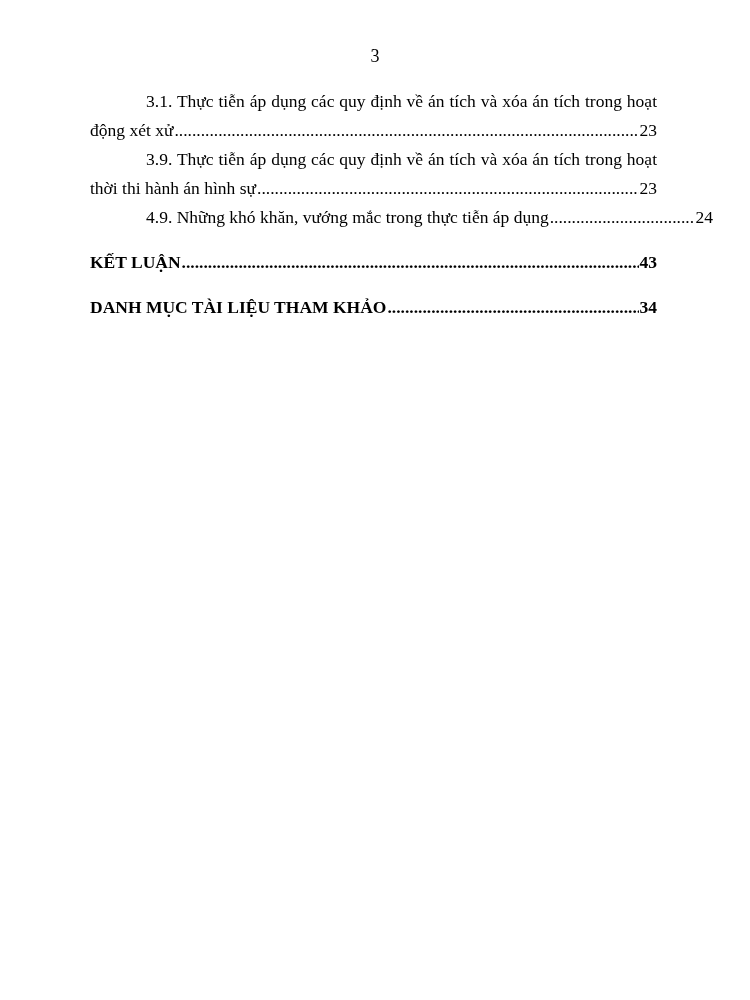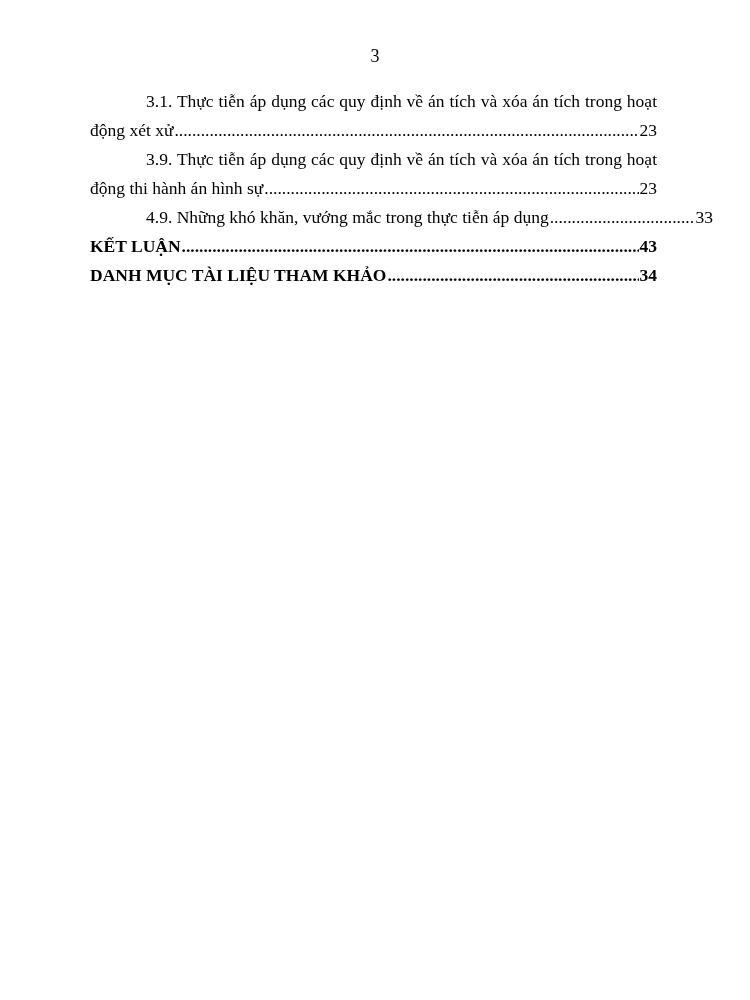--- a/index.html
+++ b/index.html
@@ -8,21 +8,21 @@
   .page-num { position: absolute; top: 46px; left: 0; width: 750px; text-align: center;
               font-size: 18px; }
   .toc { position: absolute; top: 87px; left: 90px; width: 567px; font-size: 17.5px; }
   .line { height: 29px; line-height: 29px; display: flex; align-items: flex-end; white-space: nowrap; }
   .leader { display: flex; align-items: center; width: 100%; }
   .leader .txt { flex: 0 0 auto; }
   .leader .dots { flex: 1 1 auto; overflow: hidden; white-space: nowrap; margin: 0 1px; }
   .leader .dots::before { content: "........................................................................................................................................................................................................................"; }
   .leader .pg { flex: 0 0 auto; }
   .indent { padding-left: 56px; }
-  .bold { font-weight: bold; }
+  .bold { font-weight: bold; margin-top: 16px; }
   .entry { display: block; }
   .just { text-align: justify; text-align-last: justify; width: 100%; }
 </style>
 </head>
 <body>
 
 <div class="page-num">3</div>
 
 <div class="toc">
 
@@ -35,31 +35,31 @@
       <span class="dots"></span>
       <span class="pg">23</span>
     </div>
   </div>
 
   <div class="entry">
     <div class="line indent">
         <span class="just">3.9. Thực tiễn áp dụng các quy định về án tích và xóa án tích trong hoạt</span>
       </div>
     <div class="line leader">
-      <span class="txt">động thi hành án hình sự</span>
+      <span class="txt">thời thi hành án hình sự</span>
       <span class="dots"></span>
       <span class="pg">23</span>
     </div>
   </div>
 
   <div class="entry">
     <div class="line leader indent">
       <span class="txt">4.9. Những khó khăn, vướng mắc trong thực tiễn áp dụng</span>
       <span class="dots"></span>
-      <span class="pg">33</span>
+      <span class="pg">24</span>
     </div>
   </div>
 
   <div class="entry">
   </div>
 
   <div class="entry bold">
     <div class="line leader">
       <span class="txt">KẾT LUẬN</span>
       <span class="dots"></span>

